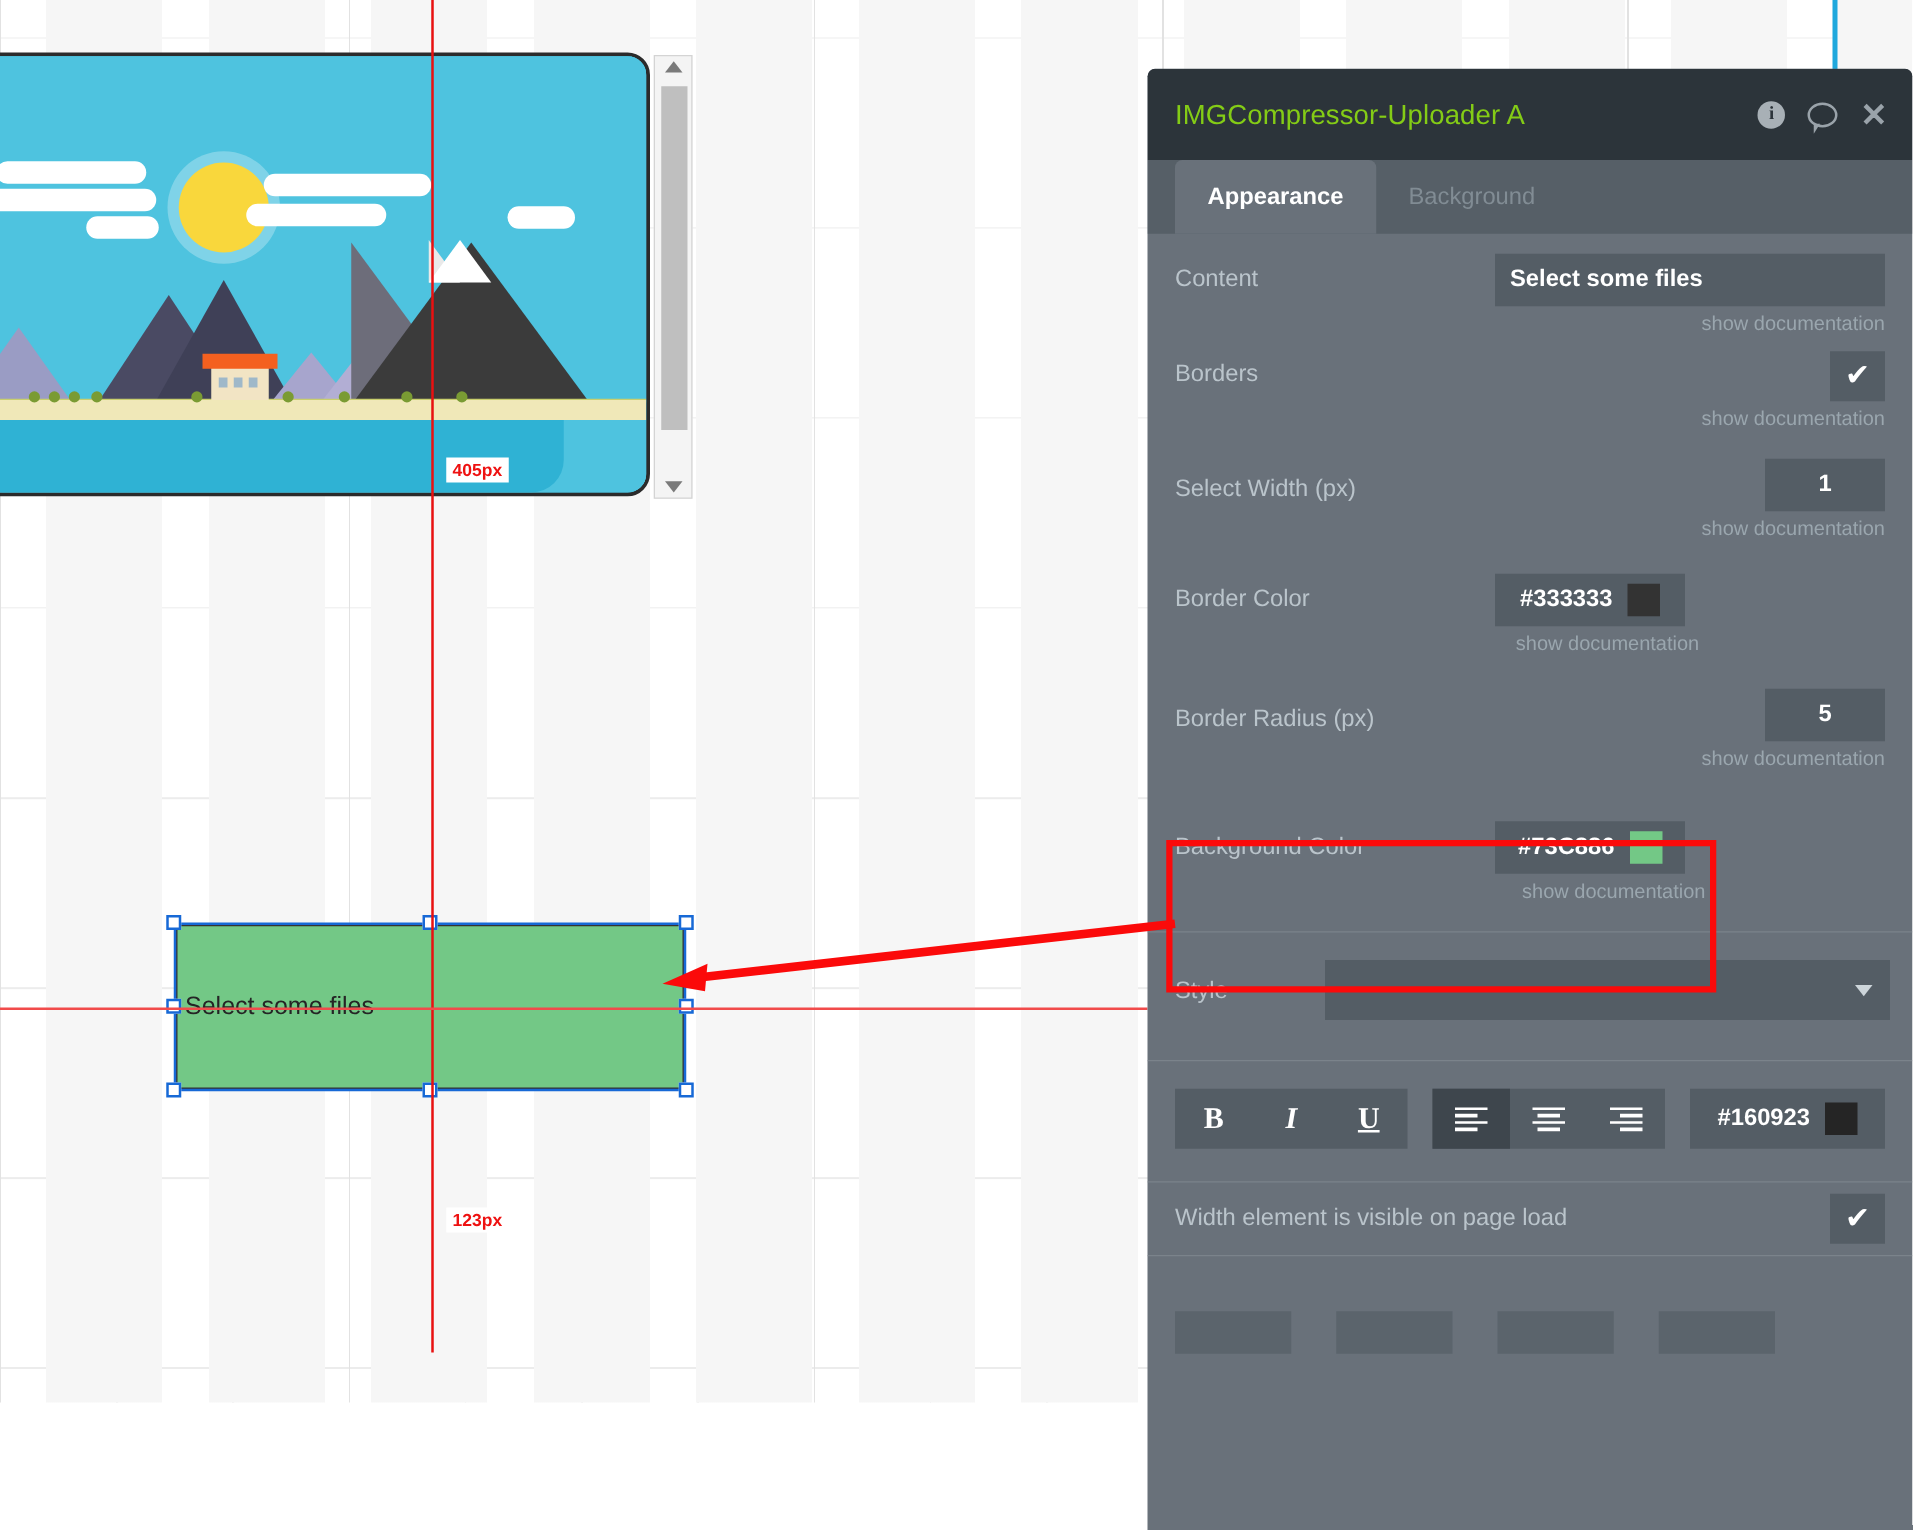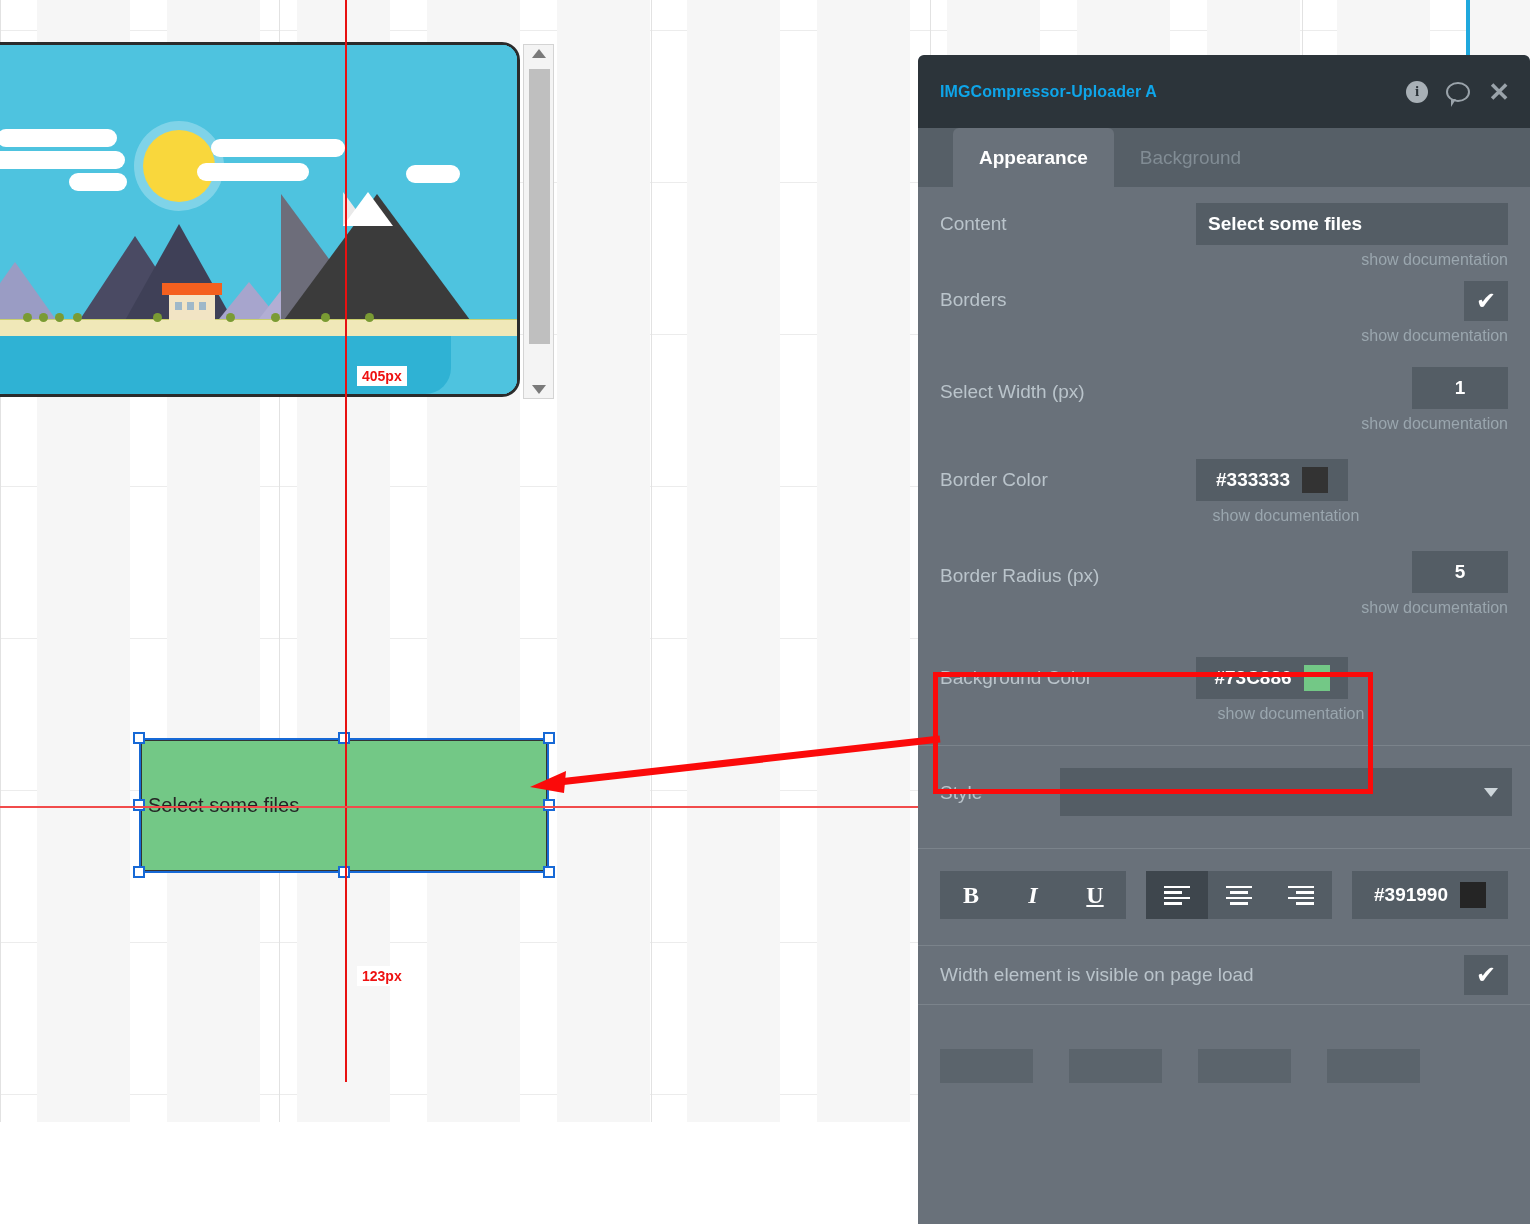--- a/index.html
+++ b/index.html
@@ -158,42 +158,42 @@
     overflow:hidden;
     color:#c9d2d8;
     font-family:"Liberation Sans", sans-serif;
   }
   .panel-header {
     height:73px; background:#2c343a;
     display:flex; align-items:center; justify-content:space-between;
     padding:0 20px 0 22px;
     border-radius:6px 6px 0 0;
   }
-  .panel-title { color:#0ea5e9; font-size:16px; font-weight:bold; letter-spacing:.1px; }
+  .panel-title { color:#84cc16; font-size:22px; font-weight:normal; letter-spacing:.1px; }
   .header-icons { display:flex; align-items:center; gap:18px; }
   .ico { cursor:pointer; }
   .ico-info {
     width:22px;height:22px;border-radius:50%;background:#a8b0b6;
     color:#2c343a;font-size:15px;font-weight:bold;
     display:flex;align-items:center;justify-content:center;
     font-family:"Liberation Serif", serif;
   }
   .ico-comment {
     width:24px;height:20px;border:2.5px solid #9aa3aa;border-radius:50% 50% 50% 50%;
     position:relative;
   }
   .ico-comment::after{
     content:""; position:absolute; left:3px; bottom:-7px;
     width:0;height:0;border-style:solid;border-width:8px 5px 0 0;
     border-color:#9aa3aa transparent transparent transparent;
   }
   .ico-close { color:#9aa3aa; font-size:26px; font-weight:bold; line-height:1; }
 
   
-  .tabs { display:flex; background:#565f67; height:59px; padding-left:35px; align-items:stretch; }
+  .tabs { display:flex; background:#565f67; height:59px; padding-left:22px; align-items:stretch; }
   .tab {
     display:flex; align-items:center; padding:0 26px;
     font-size:19px; color:#818c94; cursor:pointer;
   }
   .tab.active { background:#69717a; color:#ffffff; font-weight:bold;
                 border-radius:6px 6px 0 0; }
 
   
   .rows { padding:0 22px; }
   .prop-row { position:relative; min-height:42px; }
@@ -433,21 +433,21 @@
             <span class="align-icon" style="align-items:flex-end;">
               <i style="width:26px;"></i>
                 <i style="width:18px;"></i>
               <i style="width:26px;"></i>
                 <i style="width:18px;"></i>
             </span>
           </div>
         </div>
 
         <div class="val-field" style="flex:1; height:48px; justify-content:center;">
-          <span>#391990</span>
+          <span>#160923</span>
           <span class="swatch" id="sw-font" style="background: rgb(37, 37, 37);"></span>
         </div>
       </div>
     </div>
 
     <div class="divider" style="margin-top:26px;"></div>
 
     <div class="visible-row">
       <span class="visible-label">Width element is visible on page load</span>
       <div class="chk-box">

